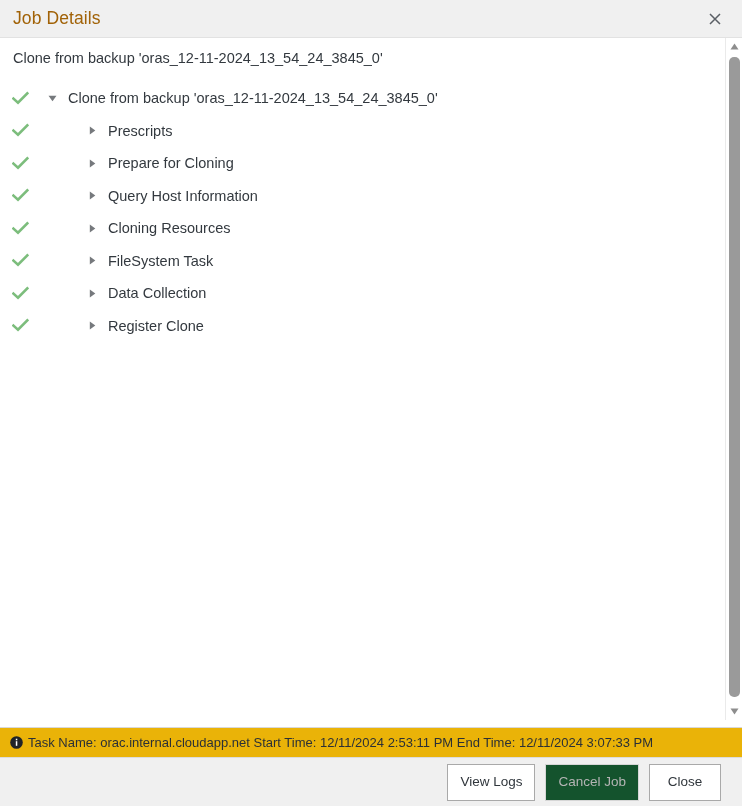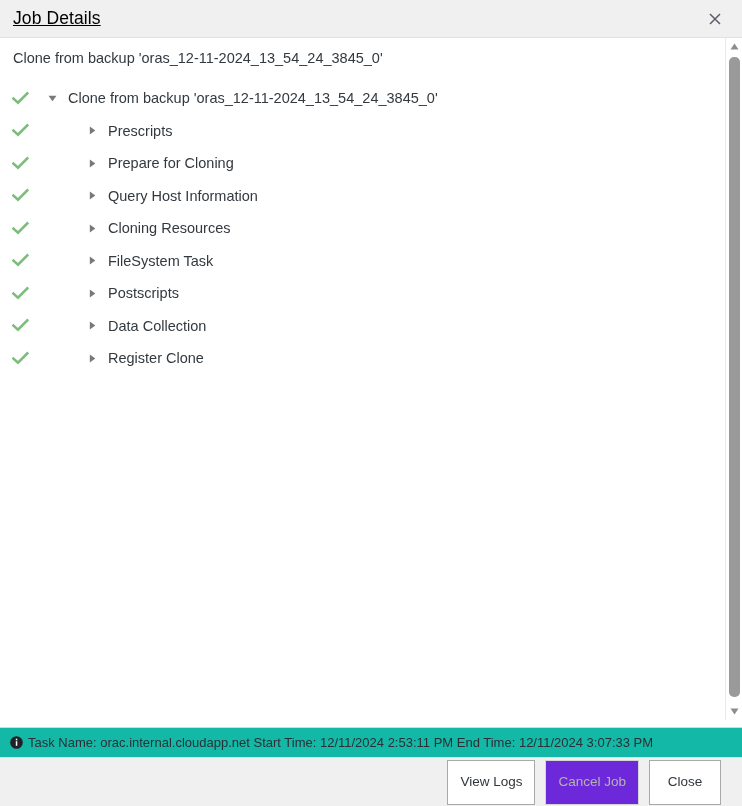--- a/index.html
+++ b/index.html
@@ -29,25 +29,24 @@
     height: 38px;
     min-height: 38px;
     background: #f0f0f0;
     border-bottom: 1px solid #e2e2e2;
     display: flex;
     align-items: center;
     padding: 0 8px 0 13px;
   }
   .titlebar-title {
     font-size: 17.5px;
-    color: #000000;
+    color: #a16207;
     letter-spacing: 0.1px;
     line-height: 1;
     flex: 1;
-    text-decoration: underline;
   }
   .close-btn {
     width: 30px;
     height: 30px;
     display: flex;
     align-items: center;
     justify-content: center;
     cursor: pointer;
     margin-right: 4px;
   }
@@ -107,21 +106,21 @@
   }
 
   .lvl0 { margin-left: 4px; }
   .lvl1 { margin-left: 26px; }
   .lvl2 { margin-left: 44px; }
 
   
   .statusbar {
     height: 30px;
     min-height: 30px;
-    background: #14b8a6;
+    background: #eab308;
     border-top: 1px solid #d8d8d8;
     display: flex;
     align-items: center;
     padding-left: 9px;
     padding-right: 22px;
   }
   .info-icon {
     width: 14px;
     height: 14px;
     min-width: 14px;
@@ -144,35 +143,35 @@
     background: #f0f0f0;
     border-top: 1px solid #dcdcdc;
     display: flex;
     align-items: center;
     justify-content: flex-end;
     padding-right: 21px;
     gap: 10px;
   }
   .btn {
     min-width: 72px;
-    height: 45px;
+    height: 37px;
     background: #ffffff;
     border: 1px solid #a9a9a9;
     color: #30363c;
     font-size: 13.5px;
     font-family: "Liberation Sans", sans-serif;
     padding: 0 12px;
     cursor: pointer;
     border-radius: 0;
     line-height: 1;
   }
   .btn.disabled {
     color: #b4b4b4;
     border-color: #d6d6d6;
-    background: #6d28d9;
+    background: #14532d;
     cursor: default;
   }
 
   
   .scrollbar {
     position: absolute;
     right: 0;
     top: 38px;
     width: 17px;
     height: 682px;
@@ -297,33 +296,20 @@
             <svg width="17" height="17" viewBox="0 0 17 17">
               <path d="M1.5 8.6 L6.0 12.6 L15.3 3.4" stroke="#7cbd7c" stroke-width="2.6" fill="none" stroke-linecap="square"></path>
             </svg>
           </span>
           <span class="toggle lvl2">
             <svg width="7" height="9" viewBox="0 0 7 9">
               <path d="M0.8 0.5 L0.8 8.5 L6.3 4.5 Z" fill="#76797d"></path>
             </svg>
           </span>
           <span class="node-label">FileSystem Task</span>
-        </div>
-        <div class="tree-row">
-          <span class="status-icon">
-            <svg width="17" height="17" viewBox="0 0 17 17">
-              <path d="M1.5 8.6 L6.0 12.6 L15.3 3.4" stroke="#7cbd7c" stroke-width="2.6" fill="none" stroke-linecap="square"></path>
-            </svg>
-          </span>
-          <span class="toggle lvl2">
-            <svg width="7" height="9" viewBox="0 0 7 9">
-              <path d="M0.8 0.5 L0.8 8.5 L6.3 4.5 Z" fill="#76797d"></path>
-            </svg>
-          </span>
-          <span class="node-label">Postscripts</span>
         </div>
         <div class="tree-row">
           <span class="status-icon">
             <svg width="17" height="17" viewBox="0 0 17 17">
               <path d="M1.5 8.6 L6.0 12.6 L15.3 3.4" stroke="#7cbd7c" stroke-width="2.6" fill="none" stroke-linecap="square"></path>
             </svg>
           </span>
           <span class="toggle lvl2">
             <svg width="7" height="9" viewBox="0 0 7 9">
               <path d="M0.8 0.5 L0.8 8.5 L6.3 4.5 Z" fill="#76797d"></path>

